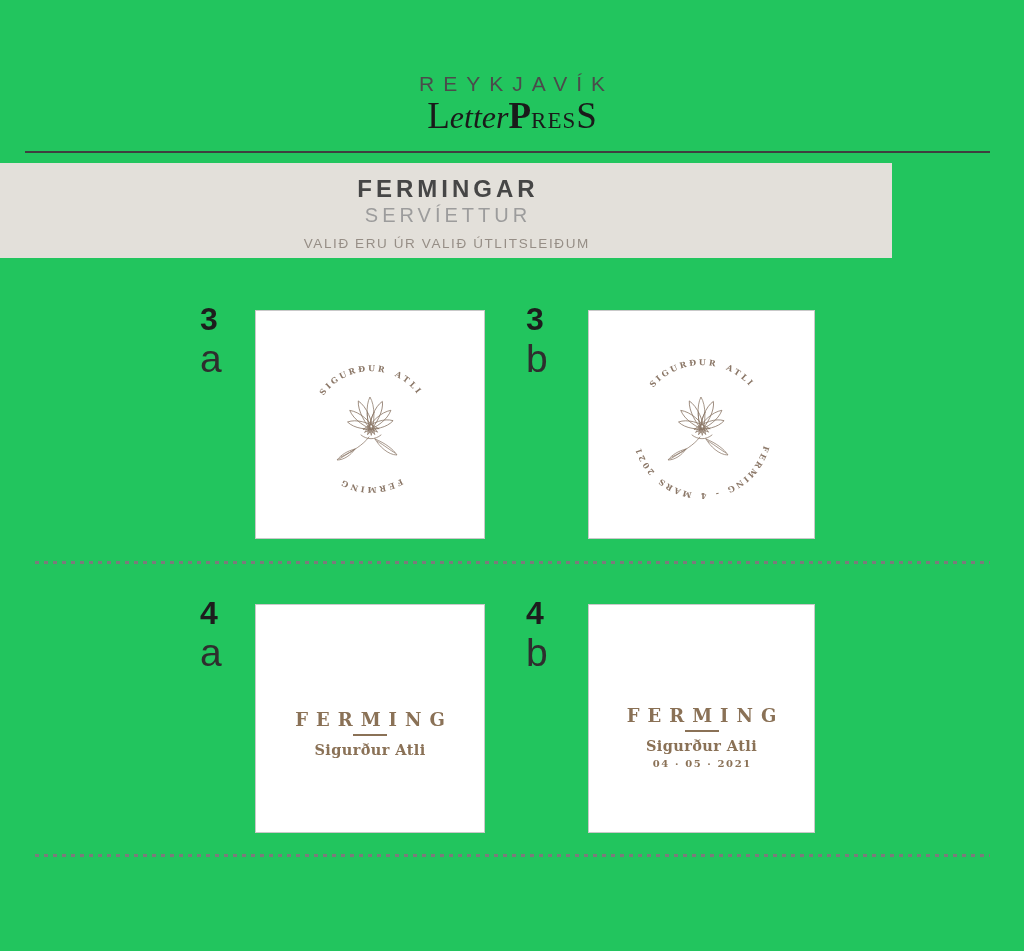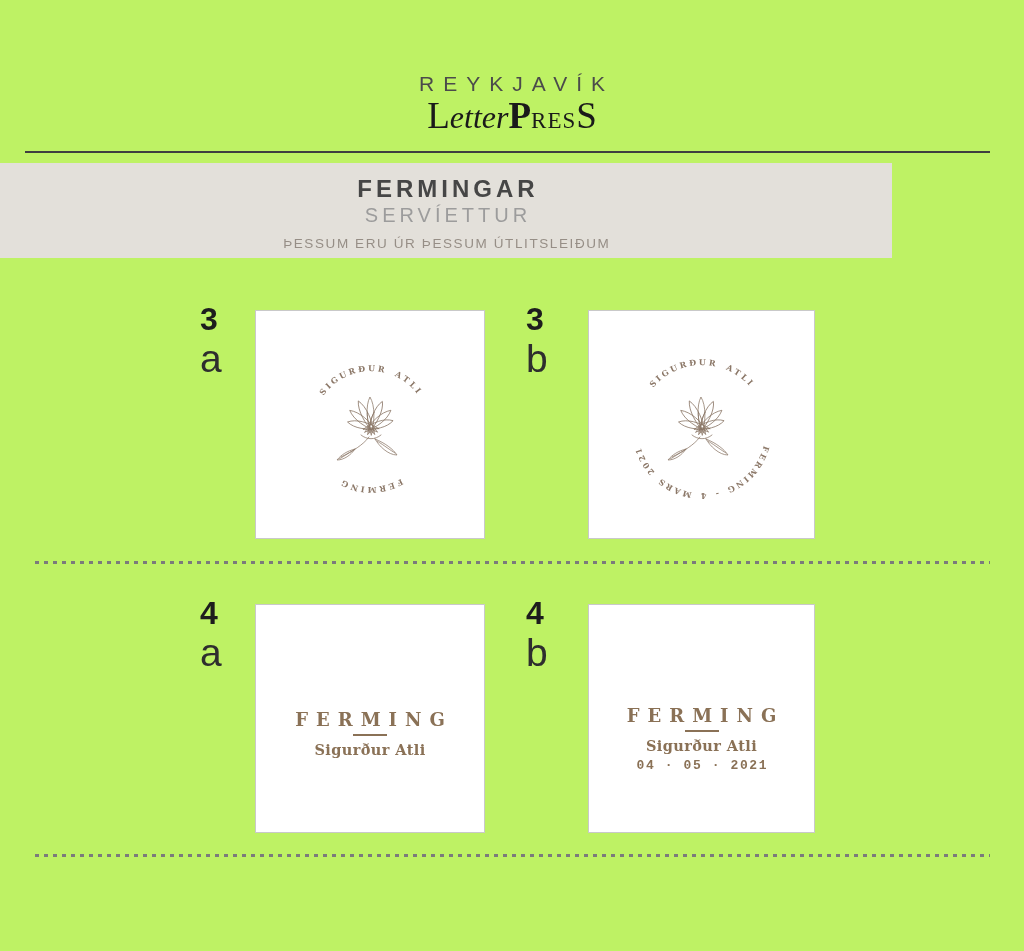--- a/index.html
+++ b/index.html
@@ -3,21 +3,21 @@
 <meta charset="utf-8">
 <style>
   :root{
     --banner-bg:#e3e0da; --brown:#8a7156; --arc-brown:#8b7767;
     --title-dark:#464646; --subtitle-gray:#9c9c9c; --note-gray:#968e86;
     --border-gray:#c9c9c9; --dot-gray:#7b7b7b; --rule-dark:#3f3f3f;
     --logo-gray:#4b4b4b; --label-dark:#1d1d1d;
   }
   *{margin:0;padding:0;box-sizing:border-box;}
   body{background:#ffffff;font-family:"Liberation Sans",sans-serif;}
-  .page{position:relative;width:1024px;height:951px;background:#bef264;overflow:hidden;}
+  .page{position:relative;width:1024px;height:951px;background:#22c55e;overflow:hidden;}
 
   
   .logo{position:absolute;top:72px;left:0;width:1024px;text-align:center;}
   .logo-line1{font-size:21px;font-weight:400;letter-spacing:9px;color:var(--logo-gray);
     font-family:"Liberation Sans",sans-serif;text-indent:9px;}
   .logo-line2{margin-top:1px;color:#1a1a1a;font-family:"Liberation Serif",serif;line-height:1;}
   .logo-line2 .lg{font-size:37px;}
   .logo-line2 .b{font-weight:700;}
   .logo-line2 .sm{font-size:32px;font-style:italic;}
   .logo-line2 .caps{font-size:23px;text-transform:uppercase;letter-spacing:1px;text-align:right;}
@@ -54,21 +54,21 @@
     fill:var(--arc-brown);letter-spacing:2.6px;word-spacing:3px;}
   .arc-text-long{font-size:8px;letter-spacing:2.1px;word-spacing:2px;}
   .flower{stroke:var(--arc-brown);fill:none;stroke-width:0.75;stroke-linecap:round;}
 
   .type-block{text-align:center;color:var(--brown);font-family:"DejaVu Serif",serif;}
   .card-4a .type-block{margin-top:104px;}
   .card-4b .type-block{margin-top:100px;}
   .type-title{font-size:18px;font-weight:bold;letter-spacing:8px;text-indent:8px;}
   .type-rule{width:34px;height:2px;background:var(--brown);margin:4px auto 5px auto;}
   .type-name{font-size:14.5px;font-weight:bold;letter-spacing:0.4px;}
-  .type-date{margin-top:4px;font-size:13px;font-weight:bold;letter-spacing:1.6px;text-indent:1.6px;font-family:Liberation Mono, monospace;}
+  .type-date{margin-top:4px;font-size:10px;font-weight:bold;letter-spacing:1.6px;text-indent:1.6px;}
 
   
   .dotted{position:absolute;left:35px;width:955px;height:3px;
     background-image:repeating-linear-gradient(to right,var(--dot-gray) 0 4px,transparent 4px 9px);}
   .dotted-1{top:561px;}
   .dotted-2{top:854px;}
 </style>
 </head>
 <body>
 
@@ -77,21 +77,21 @@
   <div class="logo">
     <div class="logo-line1">REYKJAVÍK</div>
     <div class="logo-line2"><span class="lg">L</span><span class="sm">etter</span><span class="lg b">P</span><span class="caps">res</span><span class="lg">S</span></div>
   </div>
 
   <div class="header-rule"></div>
 
   <div class="banner">
     <div class="banner-title">FERMINGAR</div>
     <div class="banner-subtitle">SERVÍETTUR</div>
-    <div class="banner-note">ÞESSUM ERU ÚR ÞESSUM ÚTLITSLEIÐUM</div>
+    <div class="banner-note">VALIÐ ERU ÚR VALIÐ ÚTLITSLEIÐUM</div>
   </div>
 
   <svg width="0" height="0" style="position:absolute" aria-hidden="true">
     <defs>
       <g id="flower" class="flower">
         <path d="M0,8 C-4,-4 -5,-16 0,-24 C5,-16 4,-4 0,8" transform="rotate(-78)"></path>
         <path d="M0,8 C-4,-5 -5,-18 0,-27 C5,-18 4,-5 0,8" transform="rotate(-52)"></path>
         <path d="M0,8 C-4,-6 -5,-20 0,-29 C5,-20 4,-6 0,8" transform="rotate(-26)"></path>
         <path d="M0,8 C-4,-6 -5,-21 0,-30 C5,-21 4,-6 0,8" transform="rotate(-2)"></path>
         <path d="M0,8 C-4,-6 -5,-20 0,-28 C5,-20 4,-6 0,8" transform="rotate(24)"></path>

